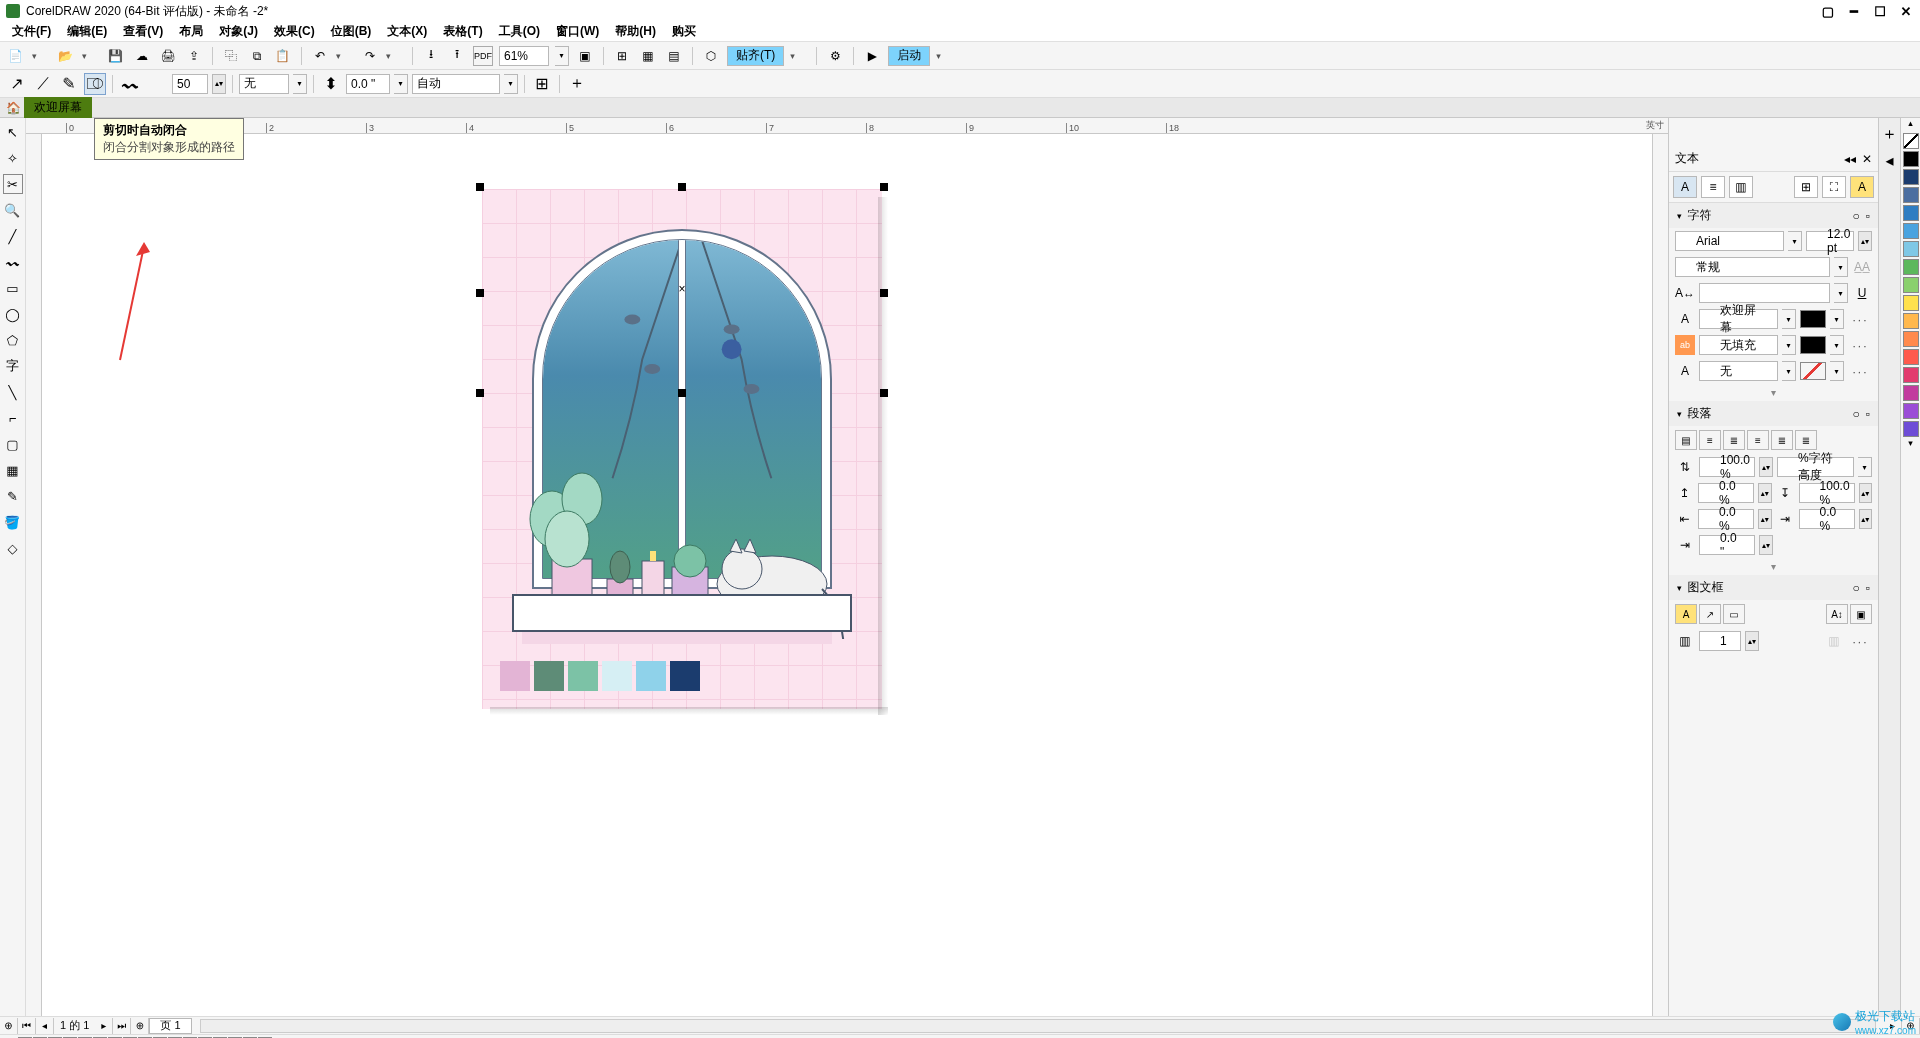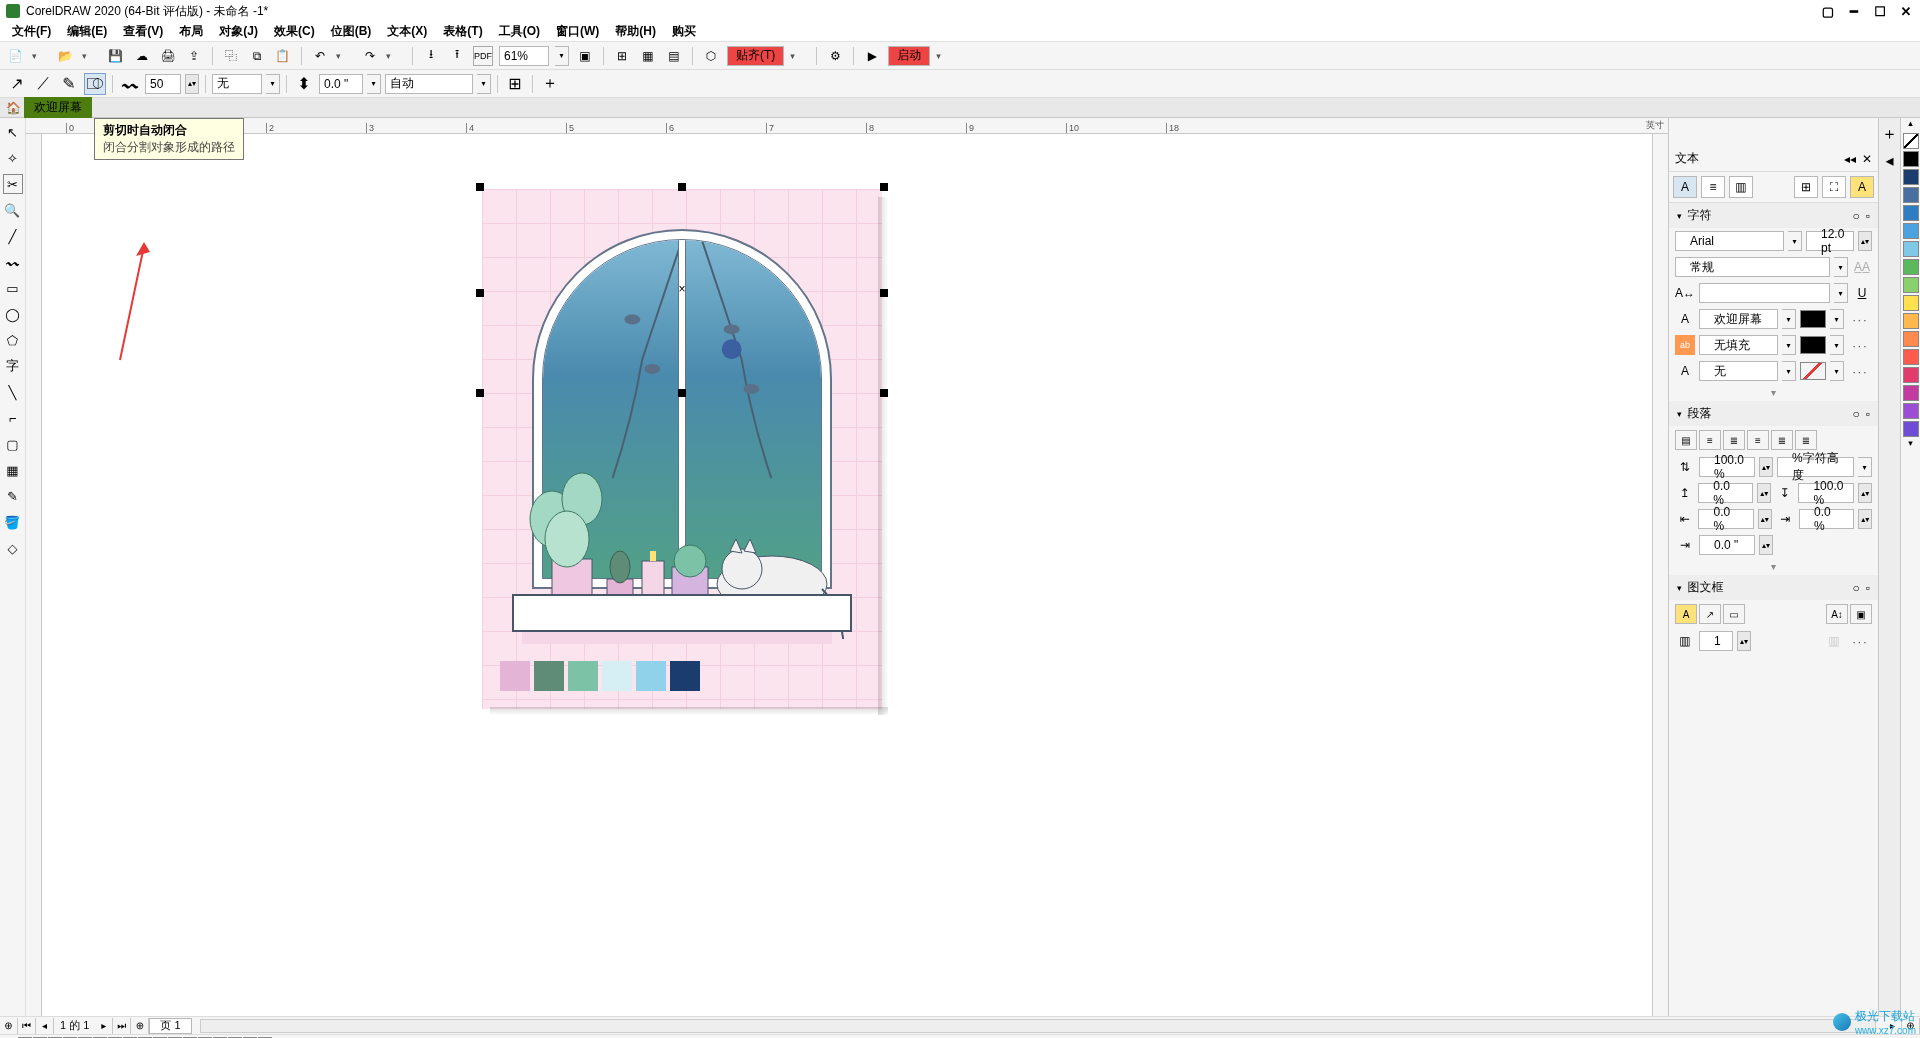--- a/index.html
+++ b/index.html
@@ -15,27 +15,27 @@
 .menubar { height: 20px; background: #fff; display: flex; align-items: center; padding: 0 4px; font-size: 12px; border-bottom: 1px solid #e0e0e0; }
 .menubar .mitem { padding: 2px 8px; cursor: default; font-weight: bold; }
 
 
 .stdtoolbar { height: 28px; background: #f5f5f5; display: flex; align-items: center; padding: 0 6px; gap: 6px; border-bottom: 1px solid #dcdcdc; }
 .tbtn { width: 20px; height: 20px; display: inline-flex; align-items: center; justify-content: center; font-size: 12px; }
 .tsep { width: 1px; height: 18px; background: #c8c8c8; margin: 0 2px; }
 .tddl { width: 18px; font-size: 9px; color: #555; }
 .zoombox { width: 50px; height: 20px; border: 1px solid #b8b8b8; background: #fff; font-size: 12px; padding: 0 4px; display: inline-flex; align-items: center; }
 .zoomdd { width: 14px; height: 20px; border: 1px solid #b8b8b8; border-left: none; display: inline-flex; align-items: center; justify-content: center; font-size: 8px; }
-.lblbtn { height: 20px; padding: 0 8px; border: 1px solid #b8b8b8; background: #ef4444; font-size: 12px; display: inline-flex; align-items: center; }
+.lblbtn { height: 20px; padding: 0 8px; border: 1px solid #b8b8b8; background: #7dd3fc; font-size: 12px; display: inline-flex; align-items: center; }
 
 
 .propbar { height: 28px; background: #f5f5f5; display: flex; align-items: center; padding: 0 6px; gap: 4px; border-bottom: 1px solid #dcdcdc; }
 .propbar .pbtn { width: 22px; height: 22px; display: inline-flex; align-items: center; justify-content: center; border: 1px solid transparent; }
 .propbar .pbtn.sel { background: #d8e6f2; border: 1px solid #7da2ce; }
-.numbox { width: 36px; height: 20px; border: 1px solid #b8b8b8; background: #fff; font-size: 12px; padding: 0 4px; display: inline-flex; align-items: center; }
+.numbox { width: 36px; height: 20px; border: 1px solid #b8b8b8; background: #fff; font-size: 12px; padding: 0 4px; display: inline-flex; align-items: center; margin-left: 27px; }
 .spinbtn { width: 14px; height: 20px; background: #e8e8e8; border: 1px solid #b8b8b8; display: inline-flex; align-items: center; justify-content: center; font-size: 8px; }
 .ddbox { height: 20px; border: 1px solid #b8b8b8; background: #fff; font-size: 12px; padding: 0 4px; display: inline-flex; align-items: center; }
 
 
 .doctabs { height: 20px; background: #e8e8e8; display: flex; align-items: center; padding: 0 4px; font-size: 12px; border-bottom: 1px solid #c8c8c8; }
 .doctab-home { width: 20px; height: 16px; display: inline-flex; align-items: center; justify-content: center; }
 .doctab { padding: 2px 10px; background: #4d7c0f; }
 
 
 .tooltip { position: absolute; left: 94px; top: 118px; background: #ffffe1; border: 1px solid #767676; padding: 3px 8px; font-size: 12px; z-index: 100; }
@@ -77,21 +77,21 @@
 
 
 .docker { width: 210px; background: #f5f5f5; border-left: 1px solid #c8c8c8; font-size: 12px; overflow: hidden; }
 .docker-title { padding: 4px 6px; font-size: 12px; display: flex; align-items: center; border-bottom: 1px solid #dcdcdc; margin-top: 28px; }
 .docker-tabs { display: flex; gap: 4px; padding: 4px; border-bottom: 1px solid #dcdcdc; }
 .docker-tab { width: 24px; height: 22px; border: 1px solid #b8b8b8; background: #fff; display: flex; align-items: center; justify-content: center; }
 .docker-tab.act { background: #d8e6f2; }
 .section-head { padding: 4px 8px; display: flex; align-items: center; gap: 6px; background: #eee; }
 .section-head::before { content: "▾"; font-size: 9px; }
 .drow { display: flex; align-items: center; padding: 3px 6px; gap: 4px; }
-.dinput { height: 20px; border: 1px solid #b8b8b8; background: #fff; padding: 0 14px; display: flex; align-items: center; justify-content: space-between; }
+.dinput { height: 20px; border: 1px solid #b8b8b8; background: #fff; padding: 0 20px; display: flex; align-items: center; justify-content: space-between; }
 .dspin { width: 14px; height: 20px; background: #e8e8e8; border: 1px solid #b8b8b8; display: inline-flex; align-items: center; justify-content: center; font-size: 8px; }
 .ddropd { width: 14px; height: 20px; border: 1px solid #b8b8b8; border-left: none; display: inline-flex; align-items: center; justify-content: center; font-size: 8px; }
 .colorbtn { width: 26px; height: 18px; background: #000; border: 1px solid #888; }
 .morebtn { width: 24px; height: 18px; display: inline-flex; align-items: center; justify-content: center; font-size: 13px; letter-spacing: 1px; color: #555; }
 .dicon { width: 20px; height: 20px; display: inline-flex; align-items: center; justify-content: center; font-size: 12px; }
 .alignrow { display: flex; gap: 2px; padding: 4px 6px; }
 .alignbtn { width: 22px; height: 20px; border: 1px solid #b8b8b8; display: inline-flex; align-items: center; justify-content: center; font-size: 10px; }
 
 
 .dockerstrip { width: 22px; background: #ededed; border-left: 1px solid #c8c8c8; display: flex; flex-direction: column; align-items: center; padding-top: 6px; gap: 6px; }
@@ -107,21 +107,21 @@
 
 
 .watermark { position: absolute; right: 4px; bottom: 2px; font-size: 12px; color: #17a2d8; display: flex; align-items: center; gap: 4px; z-index: 200; }
 .watermark .url { font-size: 10px; color: #28b3e6; }
 </style>
 </head>
 <body>
 
 <div class="titlebar">
   <span class="app-icon"></span>
-  <span>CorelDRAW 2020 (64-Bit 评估版) - 未命名 -1*</span>
+  <span>CorelDRAW 2020 (64-Bit 评估版) - 未命名 -2*</span>
   <div class="wincontrols">
     <span>▢</span>
     <span>━</span>
     <span>☐</span>
     <span>✕</span>
   </div>
 </div>
 
 <div class="menubar">
   <span class="mitem">文件(F)</span>

